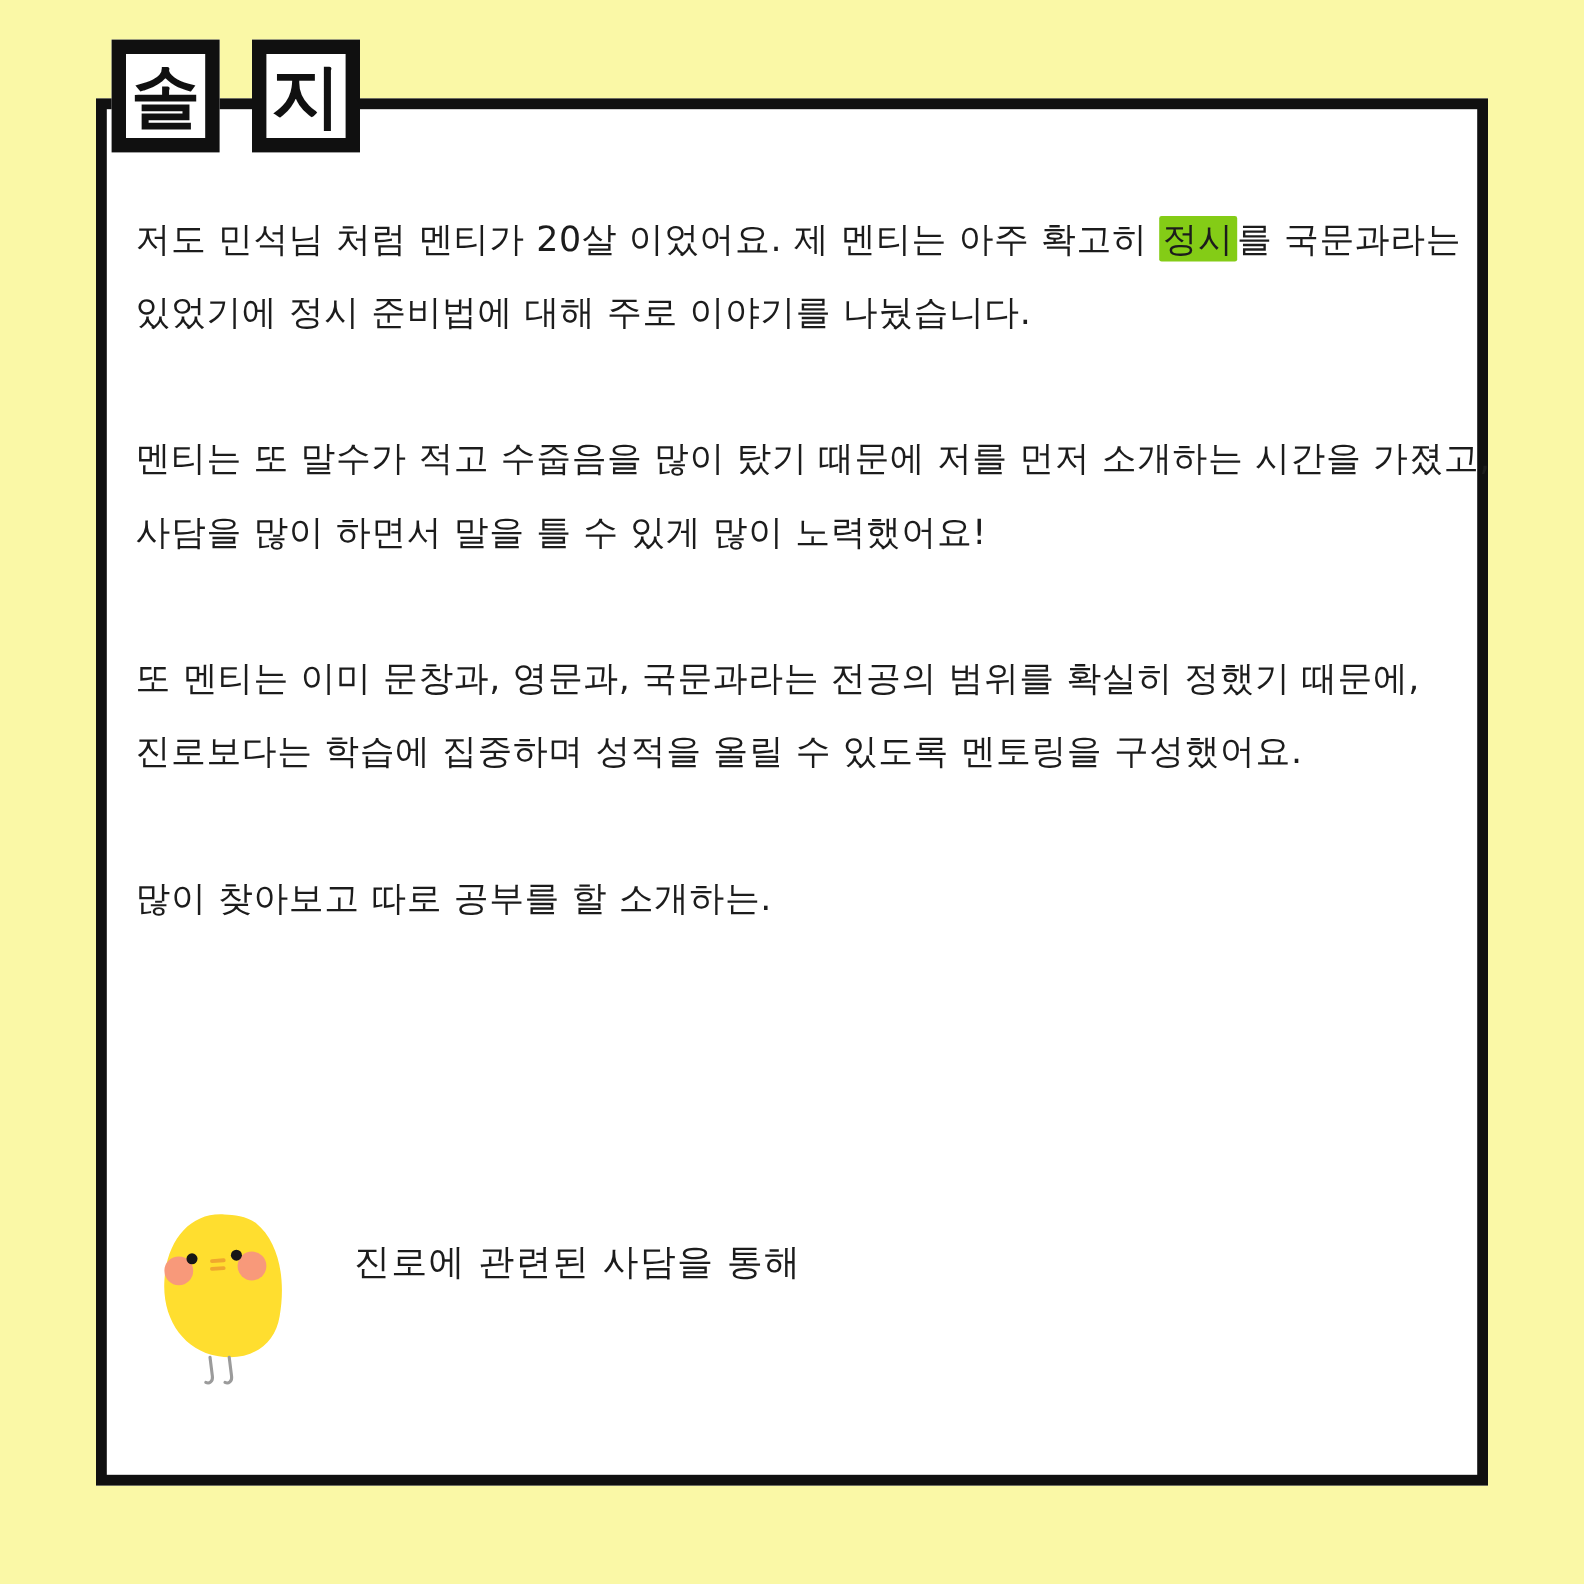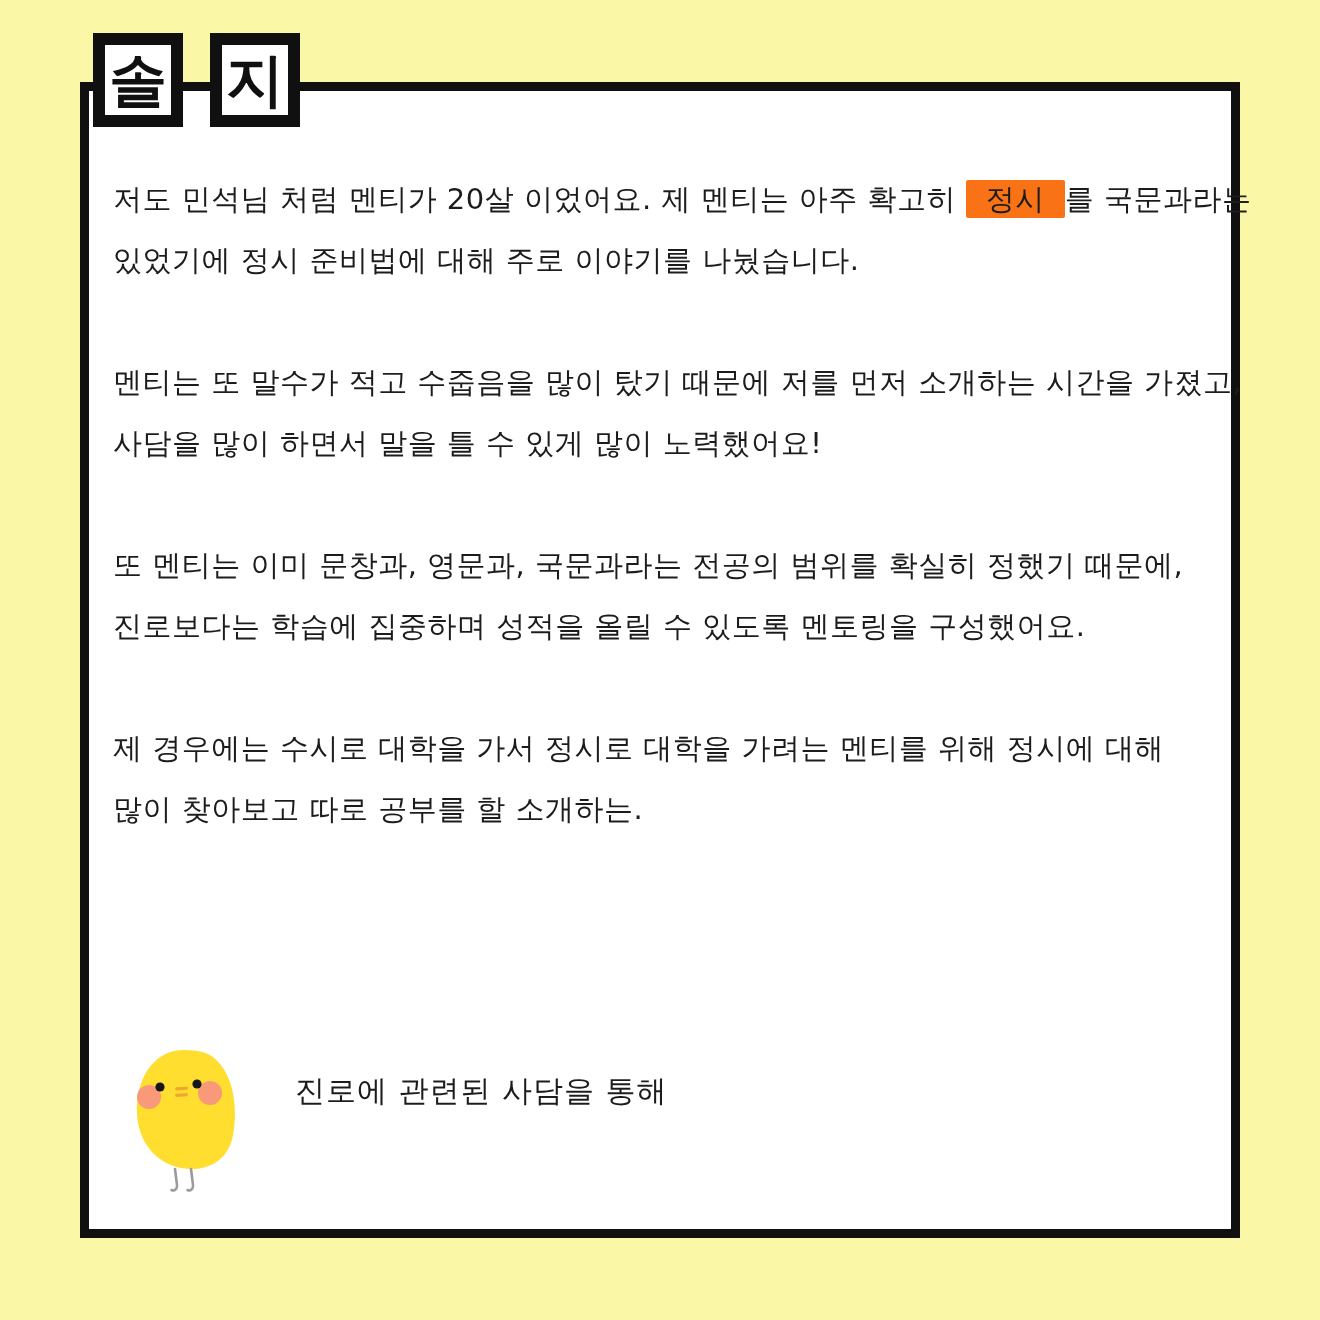--- a/index.html
+++ b/index.html
@@ -59,28 +59,28 @@
     padding: 0;
   }
   .line {
     display: block;
     font-size: 29px;
     line-height: 61px;
     letter-spacing: 0.5px;
     white-space: nowrap;
   }
   .hl {
-    background: #f97316;
-    padding: 2px 20px;
+    background: #84cc16;
+    padding: 2px 3px;
     border-radius: 2px;
   }
   .footer {
     position: absolute;
     left: 0;
-    top: 950px;
+    top: 912px;
     width: 100%;
     height: 200px;
   }
   .chick {
     position: absolute;
     left: 44px;
     top: 6px;
   }
   .speech {
     position: absolute;
@@ -114,21 +114,20 @@
         <span class="line">멘티는 또 말수가 적고 수줍음을 많이 탔기 때문에 저를 먼저 소개하는 시간을 가졌고,</span>
         <span class="line">사담을 많이 하면서 말을 틀 수 있게 많이 노력했어요!</span>
       </p>
 
       <p class="para">
         <span class="line">또 멘티는 이미 문창과, 영문과, 국문과라는 전공의 범위를 확실히 정했기 때문에,</span>
         <span class="line">진로보다는 학습에 집중하며 성적을 올릴 수 있도록 멘토링을 구성했어요.</span>
       </p>
 
       <p class="para">
-        <span class="line">제 경우에는 수시로 대학을 가서 정시로 대학을 가려는 멘티를 위해 정시에 대해</span>
         <span class="line">많이 찾아보고 따로 공부를 할 소개하는.</span>
       </p>
 
     </div>
 
     <div class="footer">
       <span class="chick">
         <svg width="104" height="152" viewBox="0 0 104 152" xmlns="http://www.w3.org/2000/svg">
           <path d="M54,3 C26,1 6,24 4,58 C2,90 20,116 48,121 C74,126 96,113 100,88 C105,60 101,27 80,10 C72,4 62,3.5 54,3 Z" fill="#FFDE2F"></path>
           <circle cx="16" cy="50" r="12" fill="#F8997A"></circle>

